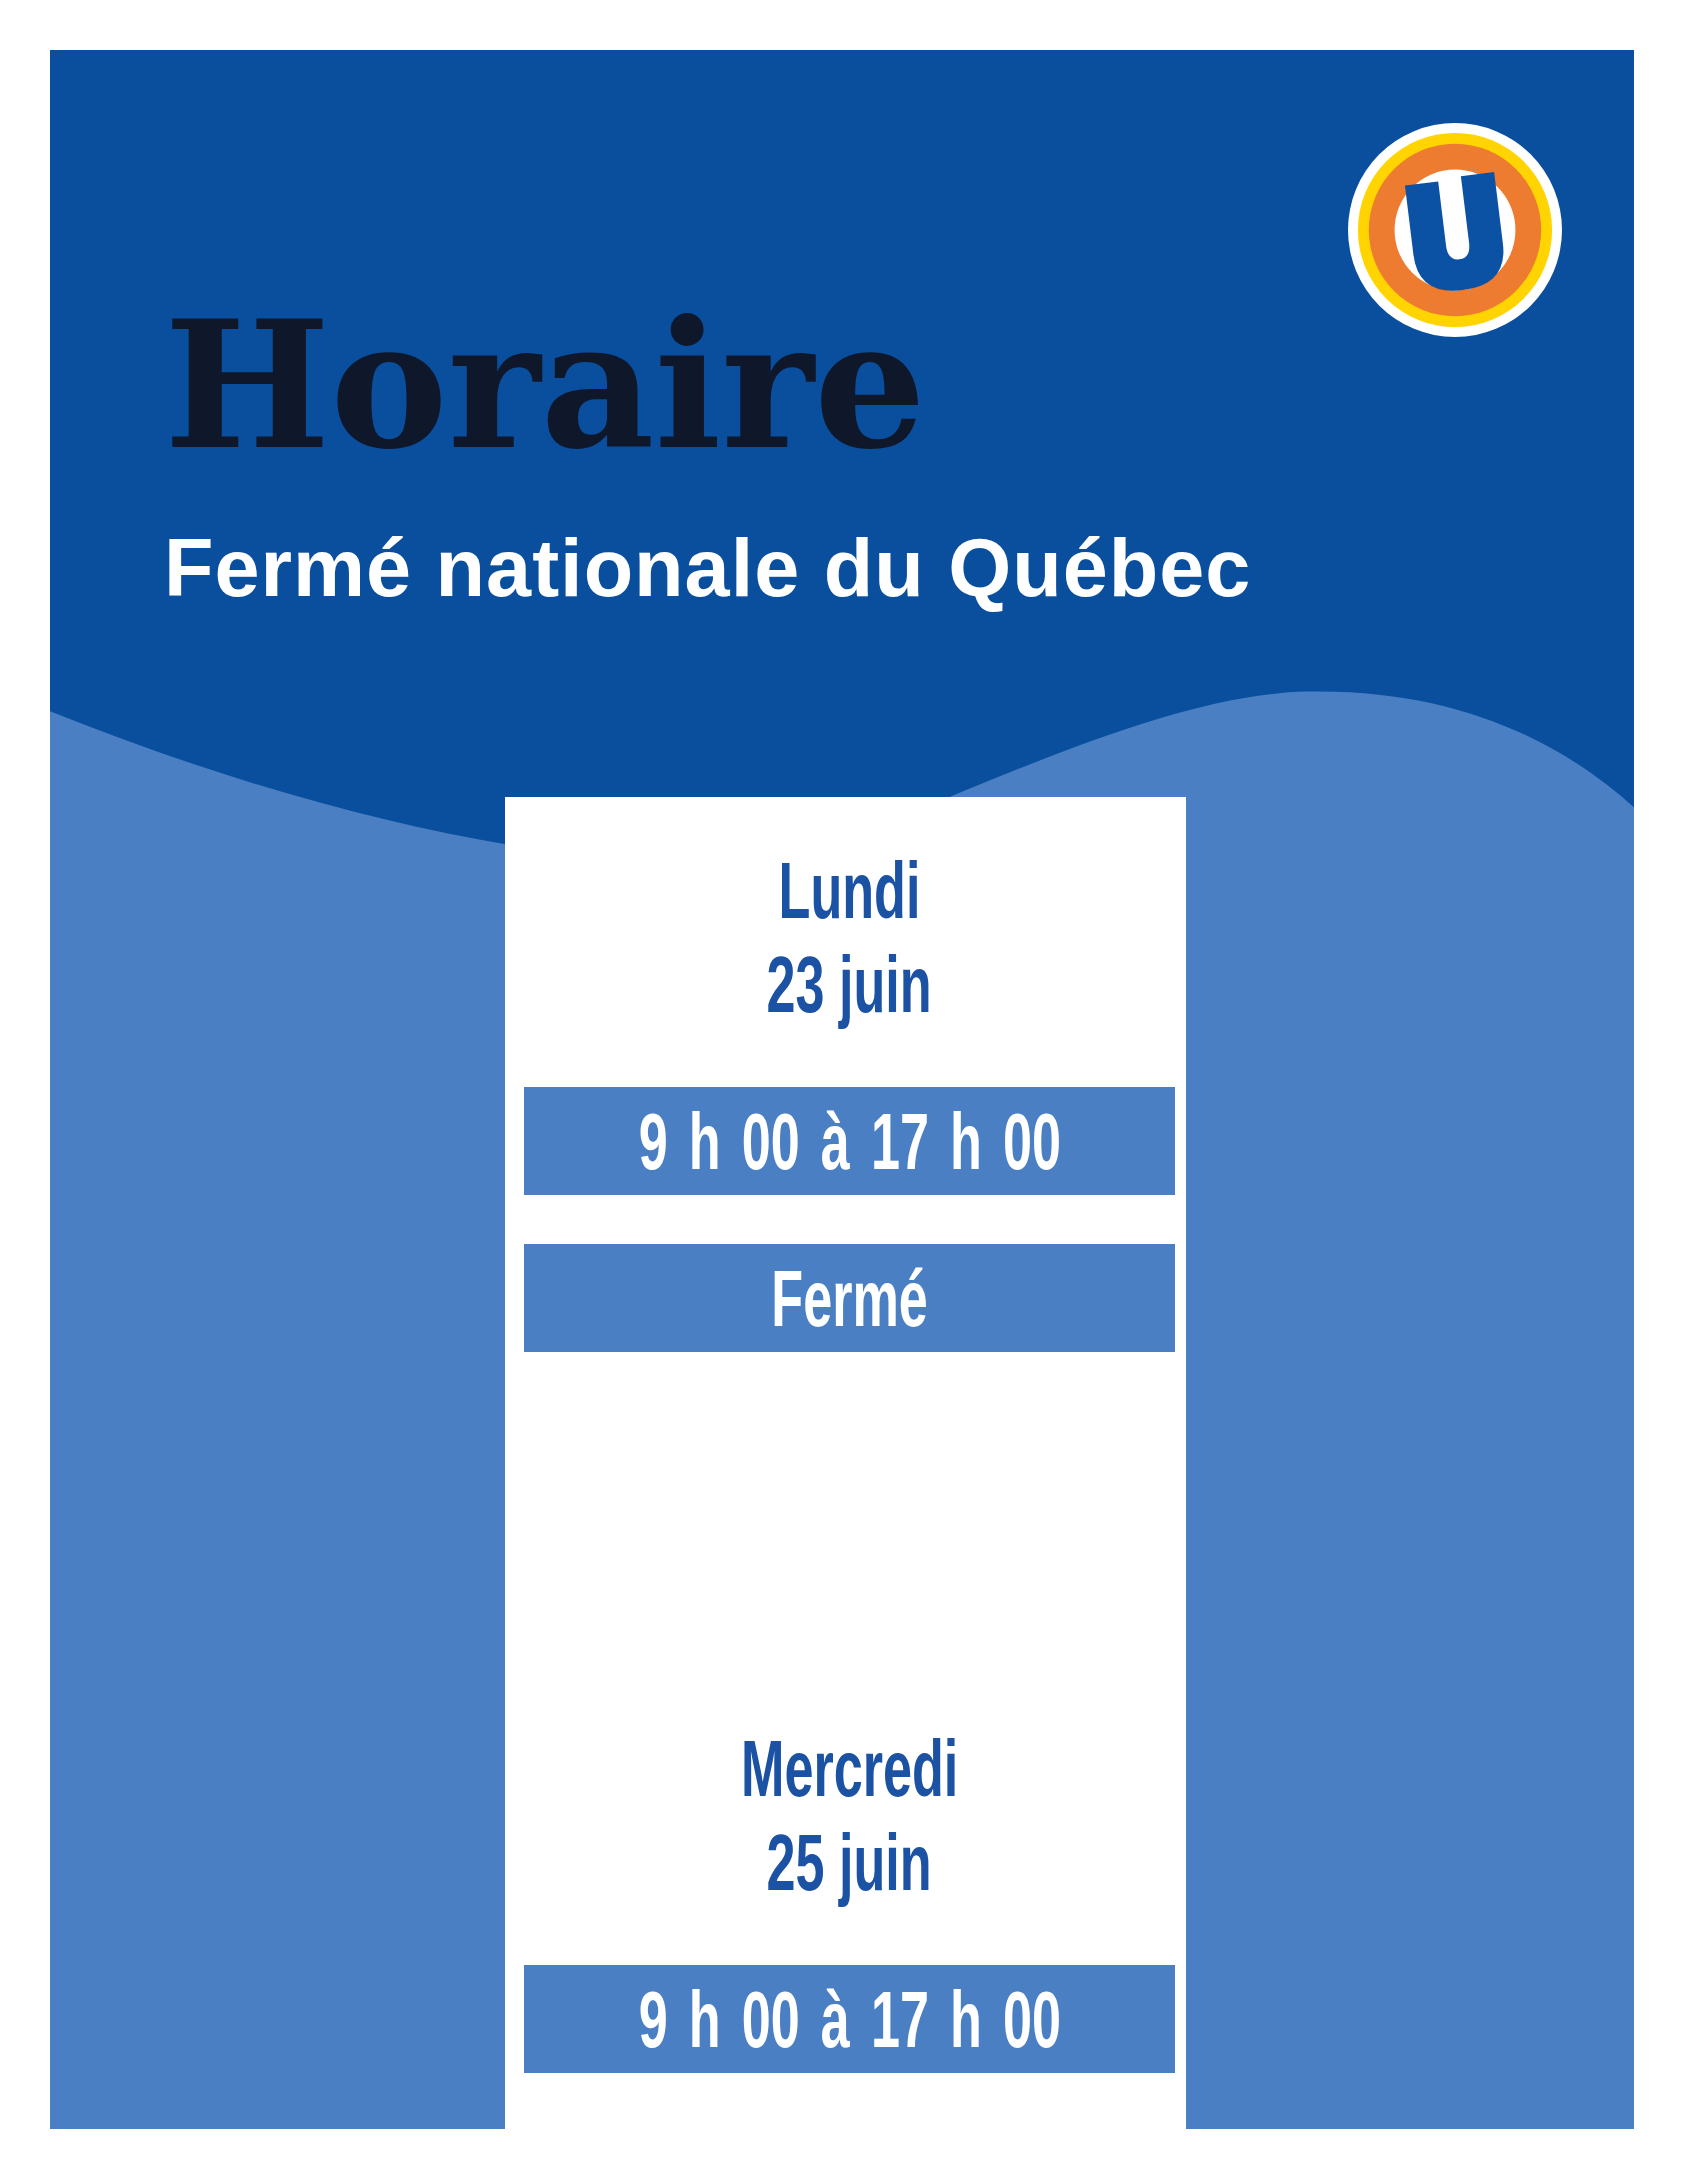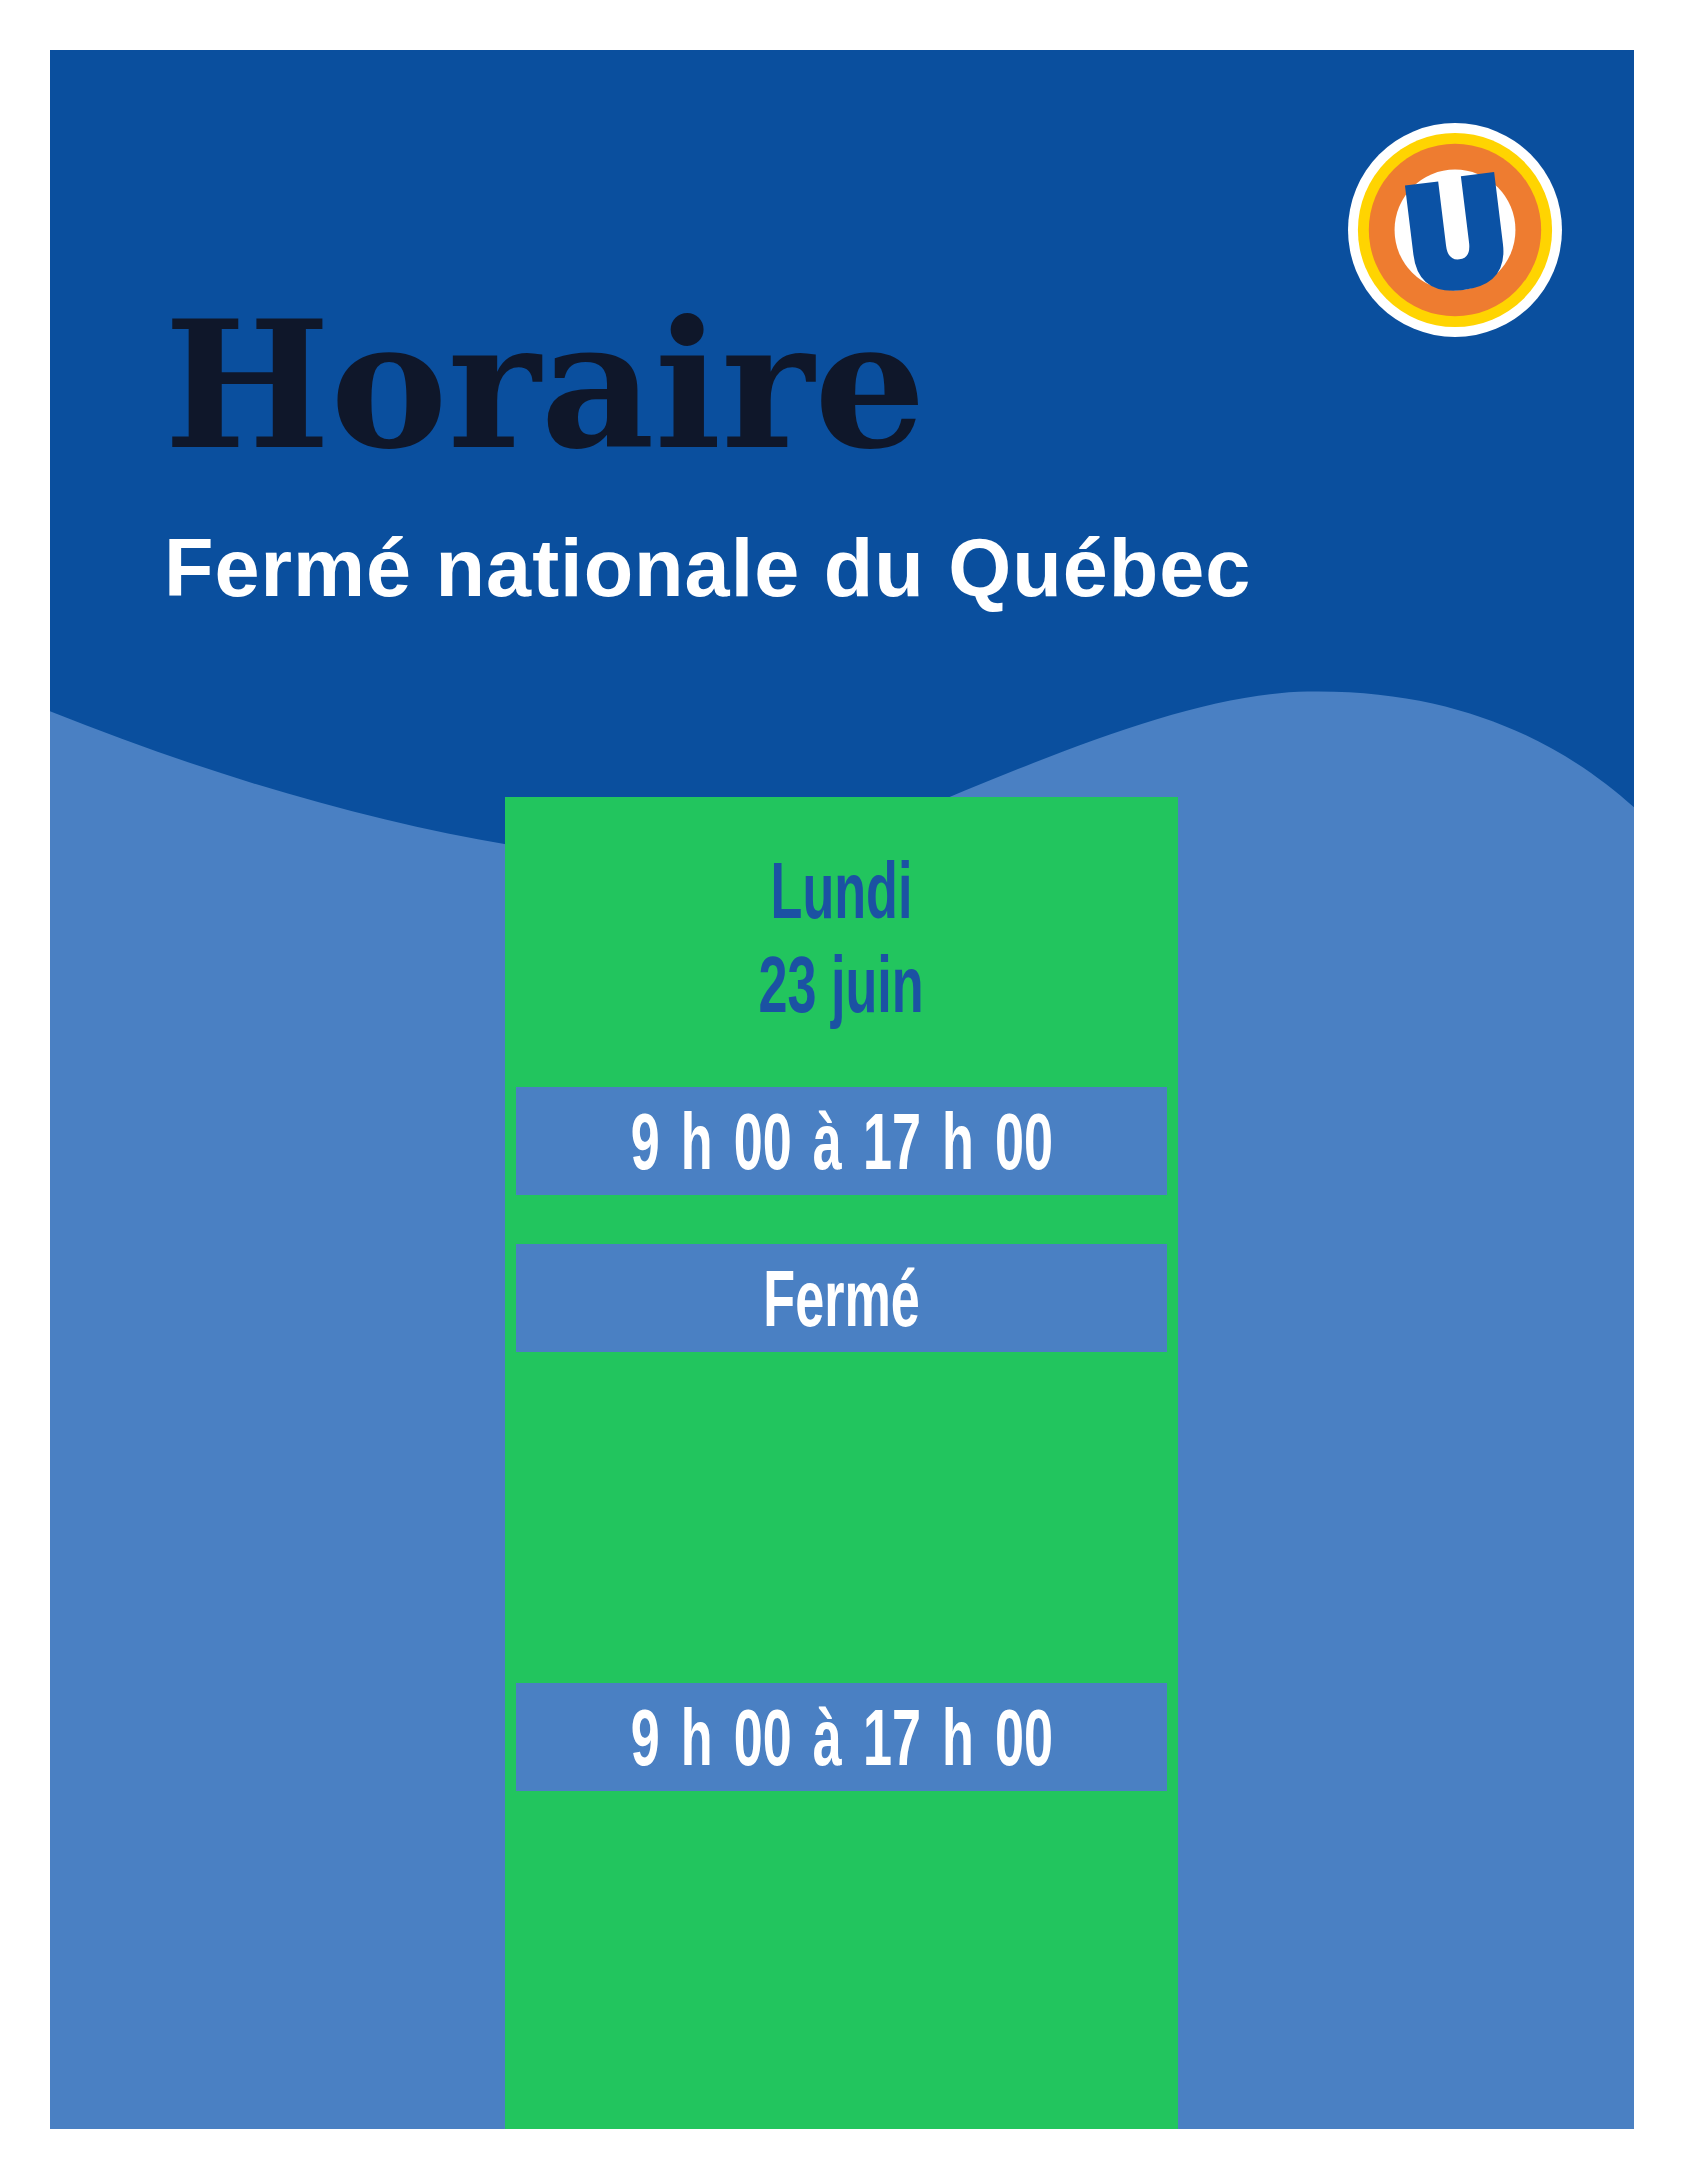--- a/index.html
+++ b/index.html
@@ -21,21 +21,21 @@
     font-weight:bold;font-size:176px;line-height:1;color:#0f172a;
     white-space:nowrap;
   }
   .subtitle{
     position:absolute;left:114px;top:478px;z-index:3;
     font-weight:bold;font-size:81px;line-height:1;color:#ffffff;
     letter-spacing:1px;white-space:nowrap;
   }
   .card{
     position:absolute;left:455px;width:673px;height:515px;
-    background:#22c55e;z-index:4;
+    background:#ffffff;z-index:4;padding-left:8px;
   }
   .card-1{top:747px;}
   .card-2{top:1186px;}
   .card-3{top:1625px;}
   .card-header{
     height:282px;display:flex;flex-direction:column;
     align-items:center;justify-content:center;
     color:#1B52A3;font-weight:bold;font-size:79px;line-height:94px;
     text-align:center;
   }
@@ -87,19 +87,23 @@
     </div>
   </div>
 
   <div class="card card-2">
     <div class="card-band hours">
       <span class="cond">Fermé</span>
     </div>
   </div>
 
   <div class="card card-3">
+    <div class="card-header">
+      <span class="cond">Mercredi</span>
+      <span class="cond">25 juin</span>
+    </div>
     <div class="card-band hours">
       <span class="cond">9 h 00 à 17 h 00</span>
     </div>
   </div>
 
 </div>
 
 
 </body></html>

